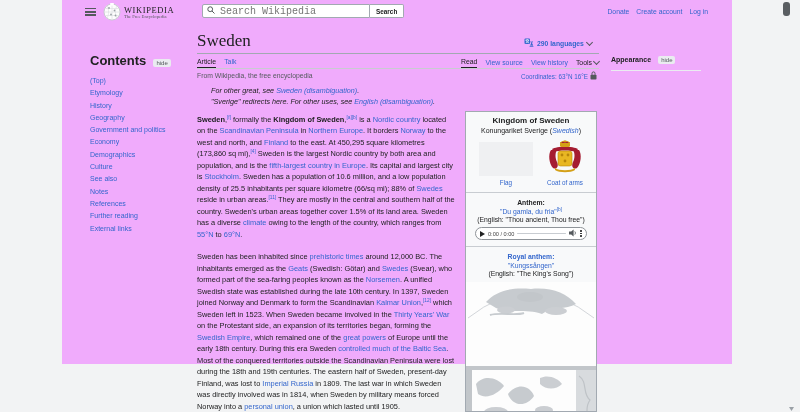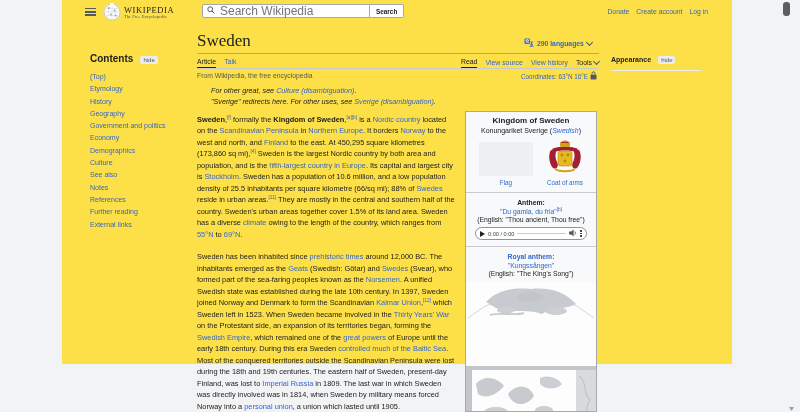--- a/index.html
+++ b/index.html
@@ -1,29 +1,29 @@
 <!DOCTYPE html>
 <html><head>
 <meta charset="utf-8">
 <style>
   html,body{margin:0;padding:0}
   body{width:800px;height:412px;background:#f2f3f4;font-family:"Liberation Sans",sans-serif;color:#202122;position:relative;overflow:hidden;font-size:7.4px}
-  .page{position:absolute;left:62px;top:0;width:670px;height:364px;background:#fde047}
+  .page{position:absolute;left:62px;top:0;width:670px;height:364px;background:#f0abfc}
   a,.link{color:#3366cc;text-decoration:none;cursor:pointer}
   
   .topbar{position:absolute;left:0;top:0;width:670px;height:24px}
   .burger{position:absolute;left:23px;top:8px;width:11px;height:8px;cursor:pointer}
   .burger i{display:block;height:1.4px;background:#54595d;margin-bottom:1.8px}
   .logo{position:absolute;left:41px;top:3px;display:flex;align-items:center;cursor:pointer}
   .wordmark{margin-left:3px;font-family:"Liberation Serif",serif;line-height:1}
   .wordmark .wm{font-size:8.5px;letter-spacing:.6px;color:#202122}
   .wordmark .tg{font-size:4.6px;color:#54595d;margin-top:1px}
   .searchwrap{position:absolute;left:140px;top:4px;display:flex}
   .searchbox{width:168px;height:14px;border:1px solid #a2a9b1;border-radius:2px 0 0 2px;background:#fff;display:flex;align-items:center;box-sizing:border-box}
-  .searchbox input{border:0;outline:0;font-size:12px;color:#54595d;width:140px;background:transparent;font-family:Liberation Sans, sans-serif}
+  .searchbox input{border:0;outline:0;font-size:10px;color:#54595d;width:140px;background:transparent;font-family:Liberation Mono, monospace}
   .sbtn{height:14px;border:1px solid #a2a9b1;border-left:0;border-radius:0 2px 2px 0;background:#fff;font-size:6.4px;font-weight:bold;color:#202122;padding:0 6px;cursor:pointer;font-family:"Liberation Sans",sans-serif}
   .toplinks{position:absolute;right:24px;top:8px;font-size:6.8px;display:flex;gap:7px}
   
   .title{position:absolute;left:135px;top:31px;font-family:"Liberation Serif",serif;font-size:17px;color:#202122}
   .title-rule{position:absolute;left:135px;top:53px;width:402px;border-top:1px solid #a2a9b1}
   .langbtn{position:absolute;left:462px;top:38px;font-size:6.8px;font-weight:bold;color:#3366cc;display:flex;align-items:center;gap:3px;cursor:pointer}
   .chev{width:4px;height:4px;border-right:1px solid #54595d;border-bottom:1px solid #54595d;transform:rotate(45deg);margin-top:-2px}
   .tabsrow{position:absolute;left:135px;top:55px;width:402px;height:13px;border-bottom:1px solid #c8ccd1;font-size:6.9px}
   .tabs-left{position:absolute;left:0;bottom:0;display:flex;gap:8px}
   .tabs-right{position:absolute;right:0;bottom:0;display:flex;gap:8px;align-items:flex-end}
@@ -33,21 +33,21 @@
   .tab.plain{color:#202122;display:flex;gap:2px;align-items:center}
   
   .appearance{position:absolute;left:549px;top:55px;width:90px;border-bottom:1px solid #eaecf0;padding-bottom:6px}
   .appearance .cap{font-weight:bold;font-size:7px}
   .pill{display:inline-block;font-size:6px;color:#54595d;background:#eaecf0;border-radius:2px;padding:1px 3px;margin-left:5px;cursor:pointer}
   
   .fromline{position:absolute;left:135px;top:72px;font-size:6.8px;color:#54595d}
   .coords{position:absolute;left:403px;top:71px;width:132px;text-align:right;font-size:6.3px;display:flex;justify-content:flex-end;align-items:center;gap:2px}
   
   .sidebar{position:absolute;left:28px;top:53px;width:100px}
-  .sidebar .cap{font-size:10px;font-weight:bold;color:#202122}
+  .sidebar .cap{font-size:13px;font-weight:bold;color:#202122}
   .toc{margin-top:7px}
   .toc div{font-size:7px;color:#3366cc;line-height:12.3px;cursor:pointer;white-space:nowrap}
   
   .article{position:absolute;left:135px;top:85px;width:258px}
   .hatnote{font-style:italic;font-size:7.2px;line-height:11.3px;padding-left:14px;color:#202122}
   .article p{margin:6px 0 11px;font-size:7.4px;line-height:11.5px}
   .seg-b{font-weight:bold}
   .seg-l{color:#3366cc;cursor:pointer}
   .seg-i{}
   .seg-il{font-style:italic;color:#3366cc;cursor:pointer}
@@ -181,22 +181,22 @@
         <div>Culture</div>
         <div>See also</div>
         <div>Notes</div>
         <div>References</div>
         <div>Further reading</div>
         <div>External links</div>
       </div>
   </div>
 
   <div class="article">
-    <div class="hatnote"><span class="seg-p">For other great, see </span><span class="seg-l">Culture (disambiguation)</span><span class="seg-p">.</span></div>
-    <div class="hatnote"><span class="seg-p">"Sverige" redirects here. For other uses, see </span><span class="seg-l">Sverige (disambiguation)</span><span class="seg-p">.</span></div>
+    <div class="hatnote"><span class="seg-p">For other great, see </span><span class="seg-l">Sweden (disambiguation)</span><span class="seg-p">.</span></div>
+    <div class="hatnote"><span class="seg-p">"Sverige" redirects here. For other uses, see </span><span class="seg-l">English (disambiguation)</span><span class="seg-p">.</span></div>
     <p><span class="seg-b">Sweden</span><span class="seg-p">,</span><sup class="seg-s">[f]</sup><span class="seg-p"> formally the </span><span class="seg-b">Kingdom of Sweden</span><span class="seg-p">,</span><sup class="seg-s">[a][b]</sup><span class="seg-p"> is a </span><span class="seg-l">Nordic country</span><span class="seg-p"> located on the </span><span class="seg-l">Scandinavian Peninsula</span><span class="seg-p"> in </span><span class="seg-l">Northern Europe</span><span class="seg-p">. It borders </span><span class="seg-l">Norway</span><span class="seg-p"> to the west and north, and </span><span class="seg-l">Finland</span><span class="seg-p"> to the east. At 450,295 square kilometres (173,860 sq mi),</span><sup class="seg-s">[4]</sup><span class="seg-p"> Sweden is the largest Nordic country by both area and population, and is the </span><span class="seg-l">fifth-largest country in Europe</span><span class="seg-p">. Its capital and largest city is </span><span class="seg-l">Stockholm</span><span class="seg-p">. Sweden has a population of 10.6 million, and a low population density of 25.5 inhabitants per square kilometre (66/sq mi); 88% of </span><span class="seg-l">Swedes</span><span class="seg-p"> reside in urban areas.</span><sup class="seg-s">[11]</sup><span class="seg-p"> They are mostly in the central and southern half of the country. Sweden's urban areas together cover 1.5% of its land area. Sweden has a diverse </span><span class="seg-l">climate</span><span class="seg-p"> owing to the length of the country, which ranges from </span><span class="seg-l">55°N</span><span class="seg-p"> to </span><span class="seg-l">69°N</span><span class="seg-p">.</span></p>
     <p><span class="seg-p">Sweden has been inhabited since </span><span class="seg-l">prehistoric times</span><span class="seg-p"> around 12,000 BC. The inhabitants emerged as the </span><span class="seg-l">Geats</span><span class="seg-p"> (Swedish: </span><span class="seg-i">Götar</span><span class="seg-p">) and </span><span class="seg-l">Swedes</span><span class="seg-p"> (</span><span class="seg-i">Svear</span><span class="seg-p">), who formed part of the sea-faring peoples known as the </span><span class="seg-l">Norsemen</span><span class="seg-p">. A unified Swedish state was established during the late 10th century. In 1397, Sweden joined Norway and Denmark to form the Scandinavian </span><span class="seg-l">Kalmar Union</span><span class="seg-p">,</span><sup class="seg-s">[12]</sup><span class="seg-p"> which Sweden left in 1523. When Sweden became involved in the </span><span class="seg-l">Thirty Years' War</span><span class="seg-p"> on the Protestant side, an expansion of its territories began, forming the </span><span class="seg-l">Swedish Empire</span><span class="seg-p">, which remained one of the </span><span class="seg-l">great powers</span><span class="seg-p"> of Europe until the early 18th century. During this era Sweden </span><span class="seg-l">controlled much of the Baltic Sea</span><span class="seg-p">. Most of the conquered territories outside the Scandinavian Peninsula were lost during the 18th and 19th centuries. The eastern half of Sweden, present-day Finland, was lost to </span><span class="seg-l">Imperial Russia</span><span class="seg-p"> in 1809. The last war in which Sweden was directly involved was in 1814, when Sweden by military means forced Norway into a </span><span class="seg-l">personal union</span><span class="seg-p">, a union which lasted until 1905.</span></p>
 
   </div>
 
   <div class="infobox">
     <div class="ib-name">Kingdom of Sweden</div>
     <div class="ib-native"><span class="seg-i">Konungariket Sverige (</span><span class="seg-il">Swedish</span><span class="seg-i">)</span></div>
     <div class="ib-images">
       <div class="ib-img-col">

